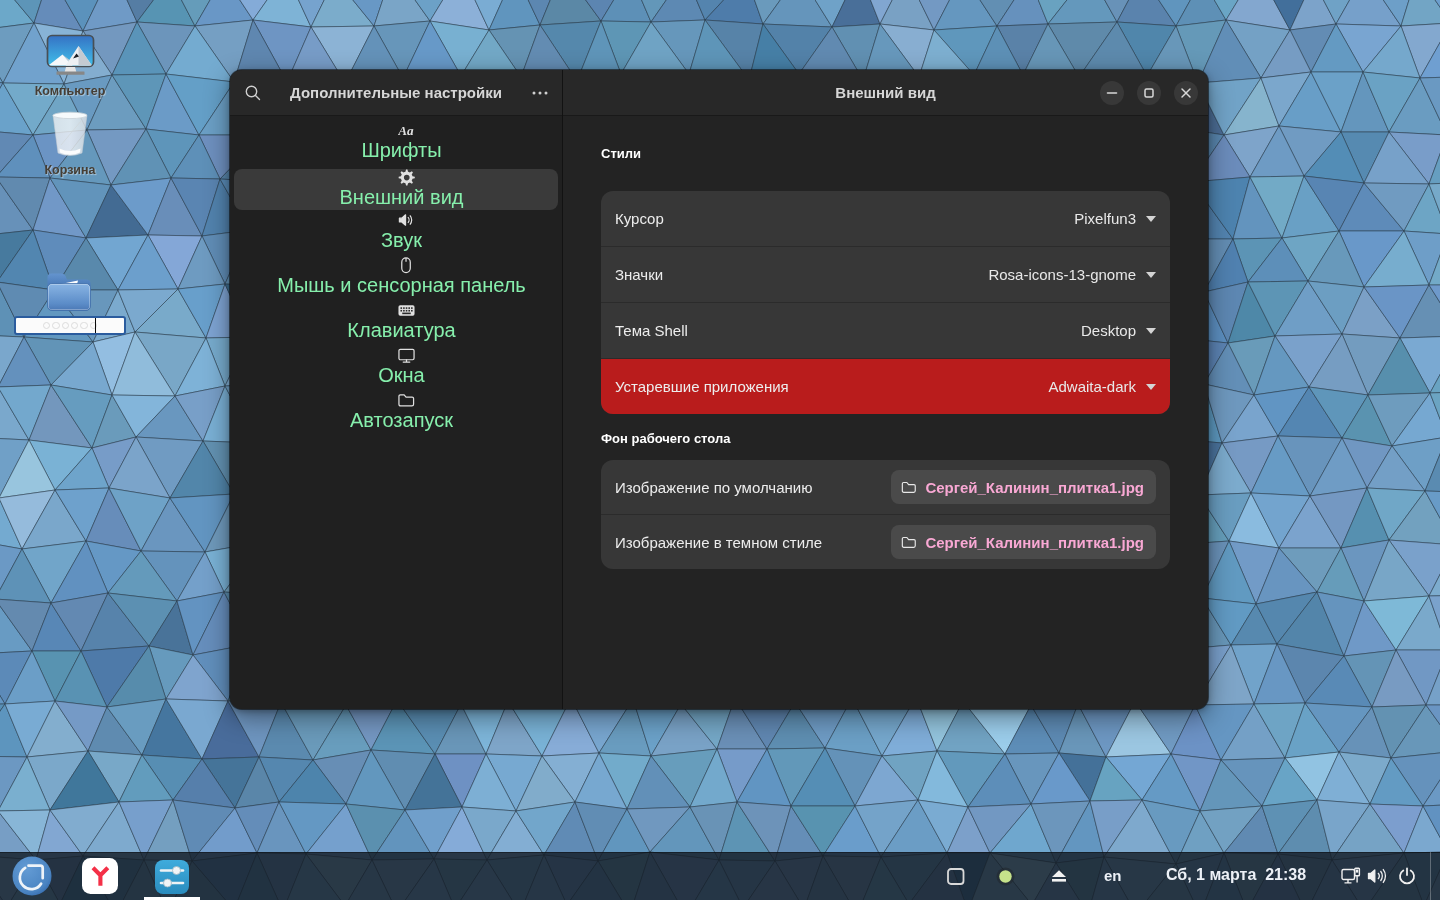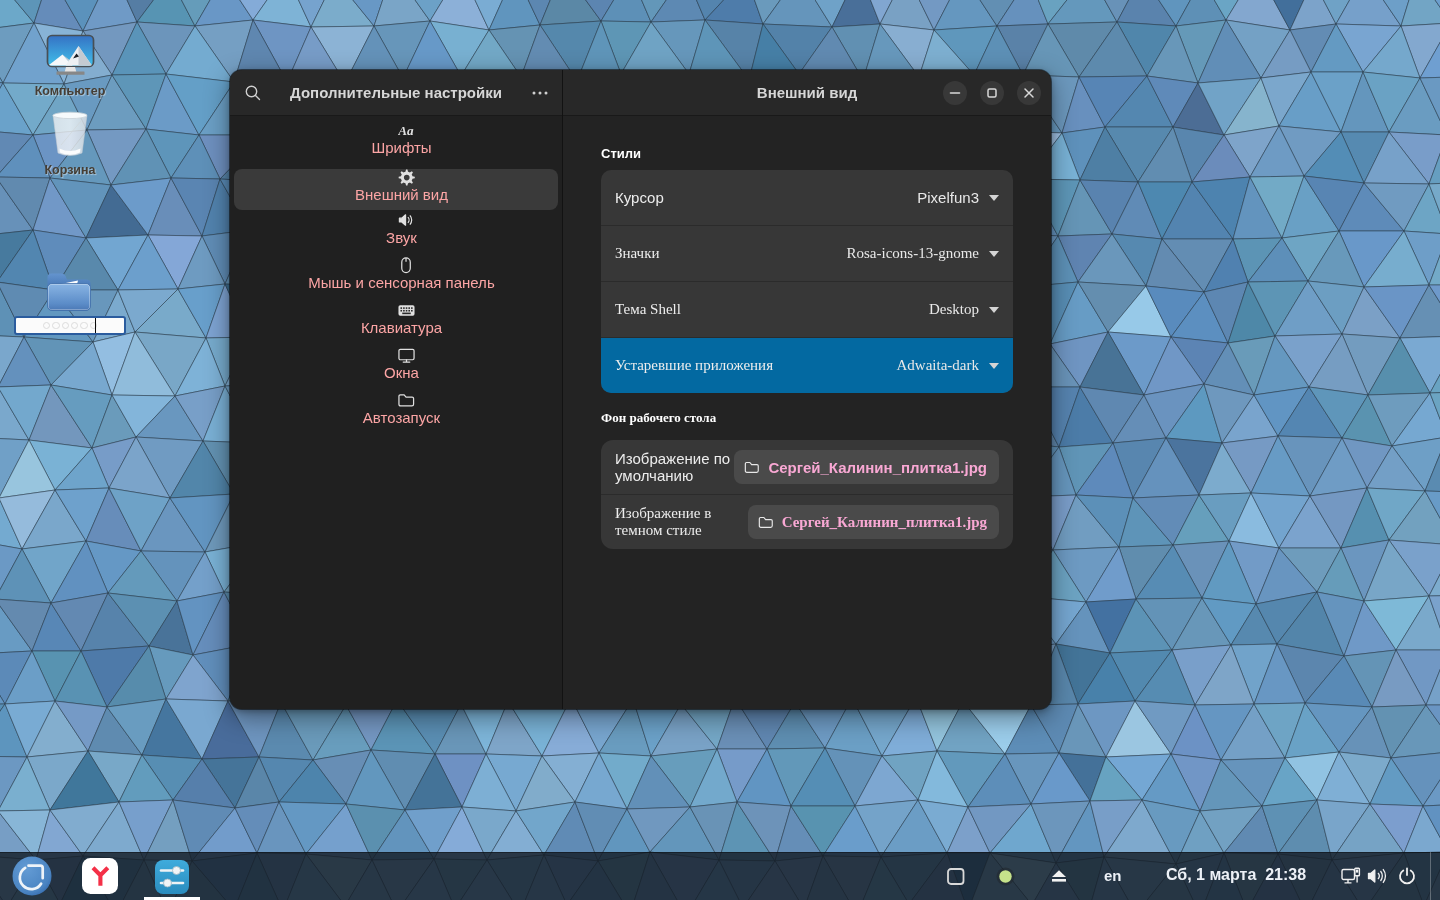--- a/index.html
+++ b/index.html
@@ -1,44 +1,44 @@
 <!DOCTYPE html>
 <html><head><meta charset="utf-8"><title>d</title><style>
 html,body{margin:0;padding:0;}
 body{width:1440px;height:900px;overflow:hidden;font-family:"Liberation Sans",sans-serif;}
 .stage{position:absolute;left:0;top:0;width:1440px;height:900px;overflow:hidden;background:#6f9dc2;}
 .abs{position:absolute;}
 
 .dlabel{position:absolute;font-size:12.5px;color:#453e35;text-shadow:1px 1px 1px rgba(255,255,255,0.45);text-align:center;font-weight:bold;}
 
-.win{position:absolute;left:230px;top:70px;width:821px;height:639px;border-radius:12px;
+.win{position:absolute;left:230px;top:70px;width:978px;height:639px;border-radius:12px;
  background:#242424;box-shadow:0 0 0 1px rgba(8,8,8,0.55),0 8px 26px rgba(0,0,0,0.42),0 2px 7px rgba(0,0,0,0.30);
  display:flex;overflow:hidden;color:#eee;justify-content:space-between;}
 .sidebar{width:332px;background:#202020;border-right:1px solid #121212;display:flex;flex-direction:column;}
 .sidehead{height:45px;background:#282828;border-bottom:1px solid #191919;position:relative;}
 .sidehead .title{position:absolute;left:0;right:0;top:0;height:45px;line-height:45px;text-align:center;
  font-weight:bold;font-size:15px;color:#d6d6d6;}
 .menu{padding:6px 4px;}
 .mitem{height:45px;display:flex;align-items:center;border-radius:8px;position:relative;flex-direction:column;}
 .mitem.sel{background:#3a3a3a;height:41px;margin:2px 0;}
 .mitem .mic{width:17px;height:17px;margin-left:21px;flex:0 0 17px;}
-.mitem .mtx{margin-left:11px;font-size:15px;color:#fca5a5;}
+.mitem .mtx{margin-left:11px;font-size:20px;color:#86efac;}
 .content{flex:1;background:#232323;display:flex;flex-direction:column;}
 .conthead{height:45px;background:#282828;border-bottom:1px solid #191919;position:relative;}
 .conthead .title{position:absolute;left:0;right:0;top:0;height:45px;line-height:45px;text-align:center;
  font-weight:bold;font-size:15px;color:#d6d6d6;}
 .wbtn{position:absolute;top:11px;width:24px;height:24px;border-radius:12px;background:#383838;}
 .cbody{padding:0 38px;}
 .glabel{font-weight:bold;font-size:13px;color:#fff;}
 .group{background:#373737;border-radius:12px;overflow:hidden;}
 .row{position:relative;display:flex;align-items:center;padding:0 14px;}
-.row + .row{border-top:1px solid #2b2b2b;font-family:Liberation Serif, serif;}
+.row + .row{border-top:1px solid #2b2b2b;}
 .row .lbl{font-size:15px;color:#ededed;flex:1;}
 .row .val{font-size:15px;color:#e8e8e8;margin-right:10px;}
-.row.hov{background:#0369a1;}
+.row.hov{background:#b91c1c;}
 .arr{width:0;height:0;border-left:5.5px solid transparent;border-right:5.5px solid transparent;border-top:6.5px solid #d4d4d4;}
 .fbtn{display:flex;align-items:center;background:#4a4a4a;border-radius:8px;height:34px;padding:0 12px 0 10px;}
 .fbtn .ftx{font-size:15px;font-weight:bold;color:#f9a8d4;margin-left:8px;white-space:nowrap;}
 
 .bar{position:absolute;left:0;top:852px;width:1440px;height:48px;background:rgba(21,29,39,0.82);
  box-shadow:inset 0 1px 0 rgba(0,0,0,0.35);}
 .bartx{position:absolute;color:#edf1f7;}
 </style></head><body>
 <div class="stage">
     <svg class="bg" width="1440" height="900" viewBox="0 0 1440 900" style="position:absolute;left:0;top:0">
@@ -1363,21 +1363,21 @@
             </svg></div>
 <div class="wbtn" style="right:47px;"><svg width="24" height="24" viewBox="0 0 24 24">
               <rect x="8" y="8" width="8" height="8" rx="1.5" fill="none" stroke="#d8d8d8" stroke-width="1.5"></rect>
             </svg></div>
 <div class="wbtn" style="right:10px;"><svg width="24" height="24" viewBox="0 0 24 24">
               <path d="M8 8 L16 16 M16 8 L8 16" stroke="#d8d8d8" stroke-width="1.5" stroke-linecap="round"></path>
             </svg></div>
 </div>
         <div class="cbody">
           <div class="glabel" style="margin:30px 0 0 0;">Стили</div>
-          <div class="group" style="margin-top:9px;border-radius:10px;">
+          <div class="group" style="margin-top:30px;">
             <div class="row" style="height:55px;">
               <div class="lbl">Курсор</div>
               <div class="val">Pixelfun3</div>
               <div class="arr"></div>
             </div>
             <div class="row" style="height:55px;">
               <div class="lbl">Значки</div>
               <div class="val">Rosa-icons-13-gnome</div>
               <div class="arr"></div>
             </div>
@@ -1385,21 +1385,21 @@
               <div class="lbl">Тема Shell</div>
               <div class="val">Desktop</div>
               <div class="arr"></div>
             </div>
             <div class="row hov" style="height:55px;">
               <div class="lbl">Устаревшие приложения</div>
               <div class="val">Adwaita-dark</div>
               <div class="arr"></div>
             </div>
           </div>
-          <div class="glabel" style="margin:17px 0 0 0;font-family:Liberation Serif, serif;">Фон рабочего стола</div>
+          <div class="glabel" style="margin:17px 0 0 0;">Фон рабочего стола</div>
           <div class="group" style="margin-top:14px;">
             <div class="row" style="height:54px;">
               <div class="lbl">Изображение по умолчанию</div>
               <div class="fbtn">
                 <svg width="16" height="15" viewBox="0 0 18 18" style="flex:0 0 16px;">
                   <g stroke="#e8e8e8" fill="none" stroke-width="1.4" stroke-linejoin="round">
                     <path d="M1 4.5 Q1 3 2.5 3 L6.5 3 L8.5 5.5 L15 5.5 Q16.5 5.5 16.5 7 L16.5 13 Q16.5 14.8 14.7 14.8 L2.8 14.8 Q1 14.8 1 13 Z"></path>
                   </g>
                 </svg>
                 <div class="ftx">Сергей_Калинин_плитка1.jpg</div>

